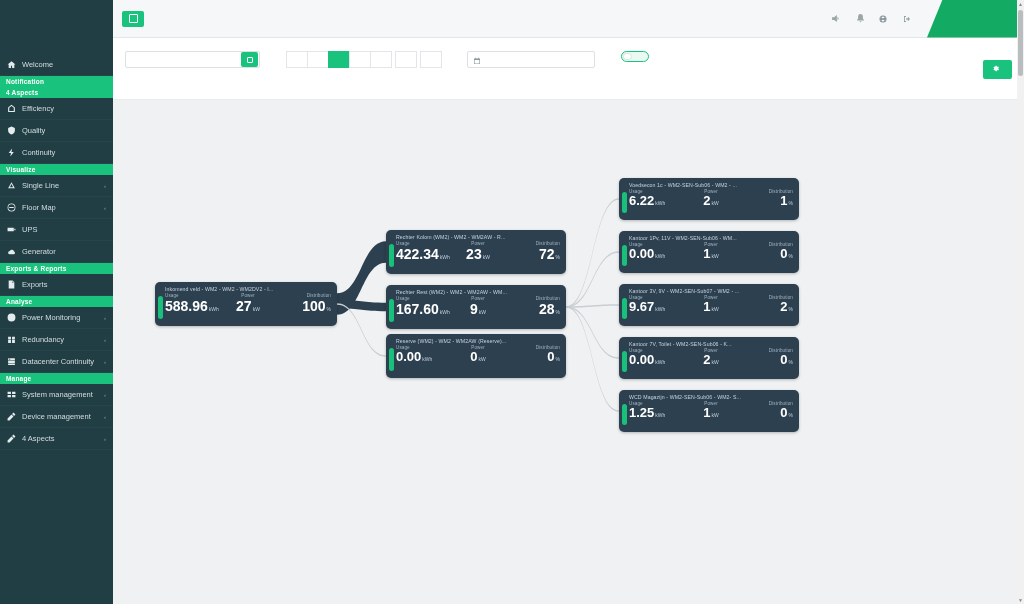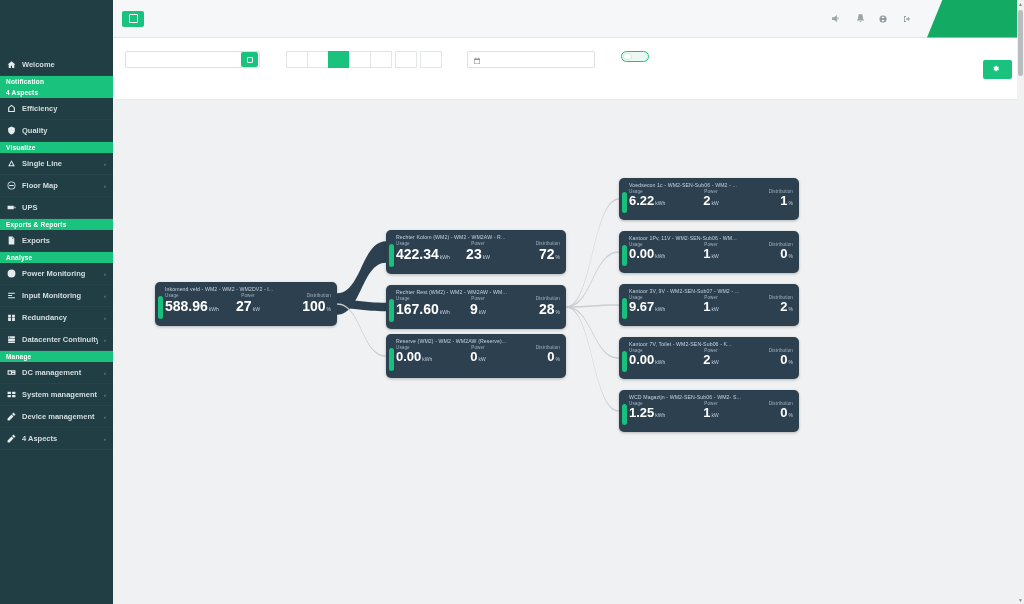--- a/index.html
+++ b/index.html
@@ -30,21 +30,21 @@
     padding:2px 6px; letter-spacing:.2px;
   }
   .nav-item {
     display:flex; align-items:center; gap:6px;
     padding:6px 7px; font-size:7.5px; color:#d3dddf;
     border-bottom:1px solid rgba(255,255,255,0.03);
     position:relative;
   }
   .nav-item .ico { width:9px; height:9px; flex:0 0 9px; display:flex; align-items:center; justify-content:center; }
   .nav-item .ico svg { width:9px; height:9px; fill:#e3ebec; }
-  .nav-item .lbl { flex:1; white-space:nowrap; overflow:hidden;font-weight:bold; }
+  .nav-item .lbl { flex:1; white-space:nowrap; overflow:hidden; }
   .nav-item .chev {
     font-size:6px; color:#8fa3a6;
   }
 
   
   .topbar {
     position:absolute; left:113px; top:0; width:911px; height:38px;
     background:#f6f7f8; display:flex; align-items:center;
     border-bottom:1px solid #e3e6e8;
   }
@@ -206,20 +206,29 @@
         </div>
         <div class="nav-item">
           <span class="ico">
             <svg viewBox="0 0 16 16">
               <path d="M8 1 2 3.5V8c0 3.5 2.6 6.3 6 7 3.4-.7 6-3.5 6-7V3.5z"></path>
             </svg>
           </span>
           <span class="lbl">Quality</span>
           <span class="chev"></span>
         </div>
+        <div class="nav-item">
+          <span class="ico">
+            <svg viewBox="0 0 16 16">
+              <path d="M9 1 3 9h4l-1 6 6-8H8z"></path>
+            </svg>
+          </span>
+          <span class="lbl">Continuity</span>
+          <span class="chev"></span>
+        </div>
         <div class="nav-section">Visualize</div>
         <div class="nav-item">
           <span class="ico">
             <svg viewBox="0 0 16 16">
               <path d="M8 2 2 13h12zm0 3.5L10.8 11H5.2z"></path>
             </svg>
           </span>
           <span class="lbl">Single Line</span>
           <span class="chev">‹</span>
         </div>
@@ -234,20 +243,29 @@
         </div>
         <div class="nav-item">
           <span class="ico">
             <svg viewBox="0 0 16 16">
               <path d="M1 5h11v6H1zm12 1.5h2v3h-2zM3 6.5h2v3H3z"></path>
             </svg>
           </span>
           <span class="lbl">UPS</span>
           <span class="chev"></span>
         </div>
+        <div class="nav-item">
+          <span class="ico">
+            <svg viewBox="0 0 16 16">
+              <path d="M2 10a3 3 0 0 1 3-3 4 4 0 0 1 7.5 1A2.6 2.6 0 0 1 12 13H5a3 3 0 0 1-3-3z"></path>
+            </svg>
+          </span>
+          <span class="lbl">Generator</span>
+          <span class="chev"></span>
+        </div>
         <div class="nav-section">Exports &amp; Reports</div>
         <div class="nav-item">
           <span class="ico">
             <svg viewBox="0 0 16 16">
               <path d="M3 1h7l3 3v11H3zm6.5 1.3V5H12z"></path>
             </svg>
           </span>
           <span class="lbl">Exports</span>
           <span class="chev"></span>
         </div>
@@ -257,54 +275,36 @@
             <svg viewBox="0 0 16 16">
               <path d="M8 1a7 7 0 1 0 0 14A7 7 0 0 0 8 1zm1 2.5-4 6h2.5l-.5 4 4-6H8.5z"></path>
             </svg>
           </span>
           <span class="lbl">Power Monitoring</span>
           <span class="chev">‹</span>
         </div>
         <div class="nav-item">
           <span class="ico">
             <svg viewBox="0 0 16 16">
-              <path d="M2 3h12v2H2zm0 4h7v2H2zm0 4h12v2H2z"></path>
-            </svg>
-          </span>
-          <span class="lbl">Input Monitoring</span>
-          <span class="chev">‹</span>
-        </div>
-        <div class="nav-item">
-          <span class="ico">
-            <svg viewBox="0 0 16 16">
               <path d="M2 3h5v5H2zm7 0h5v5H9zM2 9h5v5H2zm7 0h5v5H9z"></path>
             </svg>
           </span>
           <span class="lbl">Redundancy</span>
           <span class="chev">‹</span>
         </div>
         <div class="nav-item">
           <span class="ico">
             <svg viewBox="0 0 16 16">
               <path d="M2 2h12v4H2zm0 5h12v4H2zm0 5h12v2H2zM4 3.2v1.6h1.6V3.2z"></path>
             </svg>
           </span>
           <span class="lbl">Datacenter Continuity</span>
           <span class="chev">‹</span>
         </div>
         <div class="nav-section">Manage</div>
-        <div class="nav-item">
-          <span class="ico">
-            <svg viewBox="0 0 16 16">
-              <path d="M1 4h14v8H1zm2 2v4h4V6zm6 0v1.3h4V6zm0 2.7V10h4V8.7z"></path>
-            </svg>
-          </span>
-          <span class="lbl">DC management</span>
-          <span class="chev">‹</span>
-        </div>
         <div class="nav-item">
           <span class="ico">
             <svg viewBox="0 0 16 16">
               <path d="M1 3h6v4H1zm8 0h6v4H9zM1 9h6v4H1zm8 0h6v4H9z"></path>
             </svg>
           </span>
           <span class="lbl">System management</span>
           <span class="chev">‹</span>
         </div>
         <div class="nav-item">

